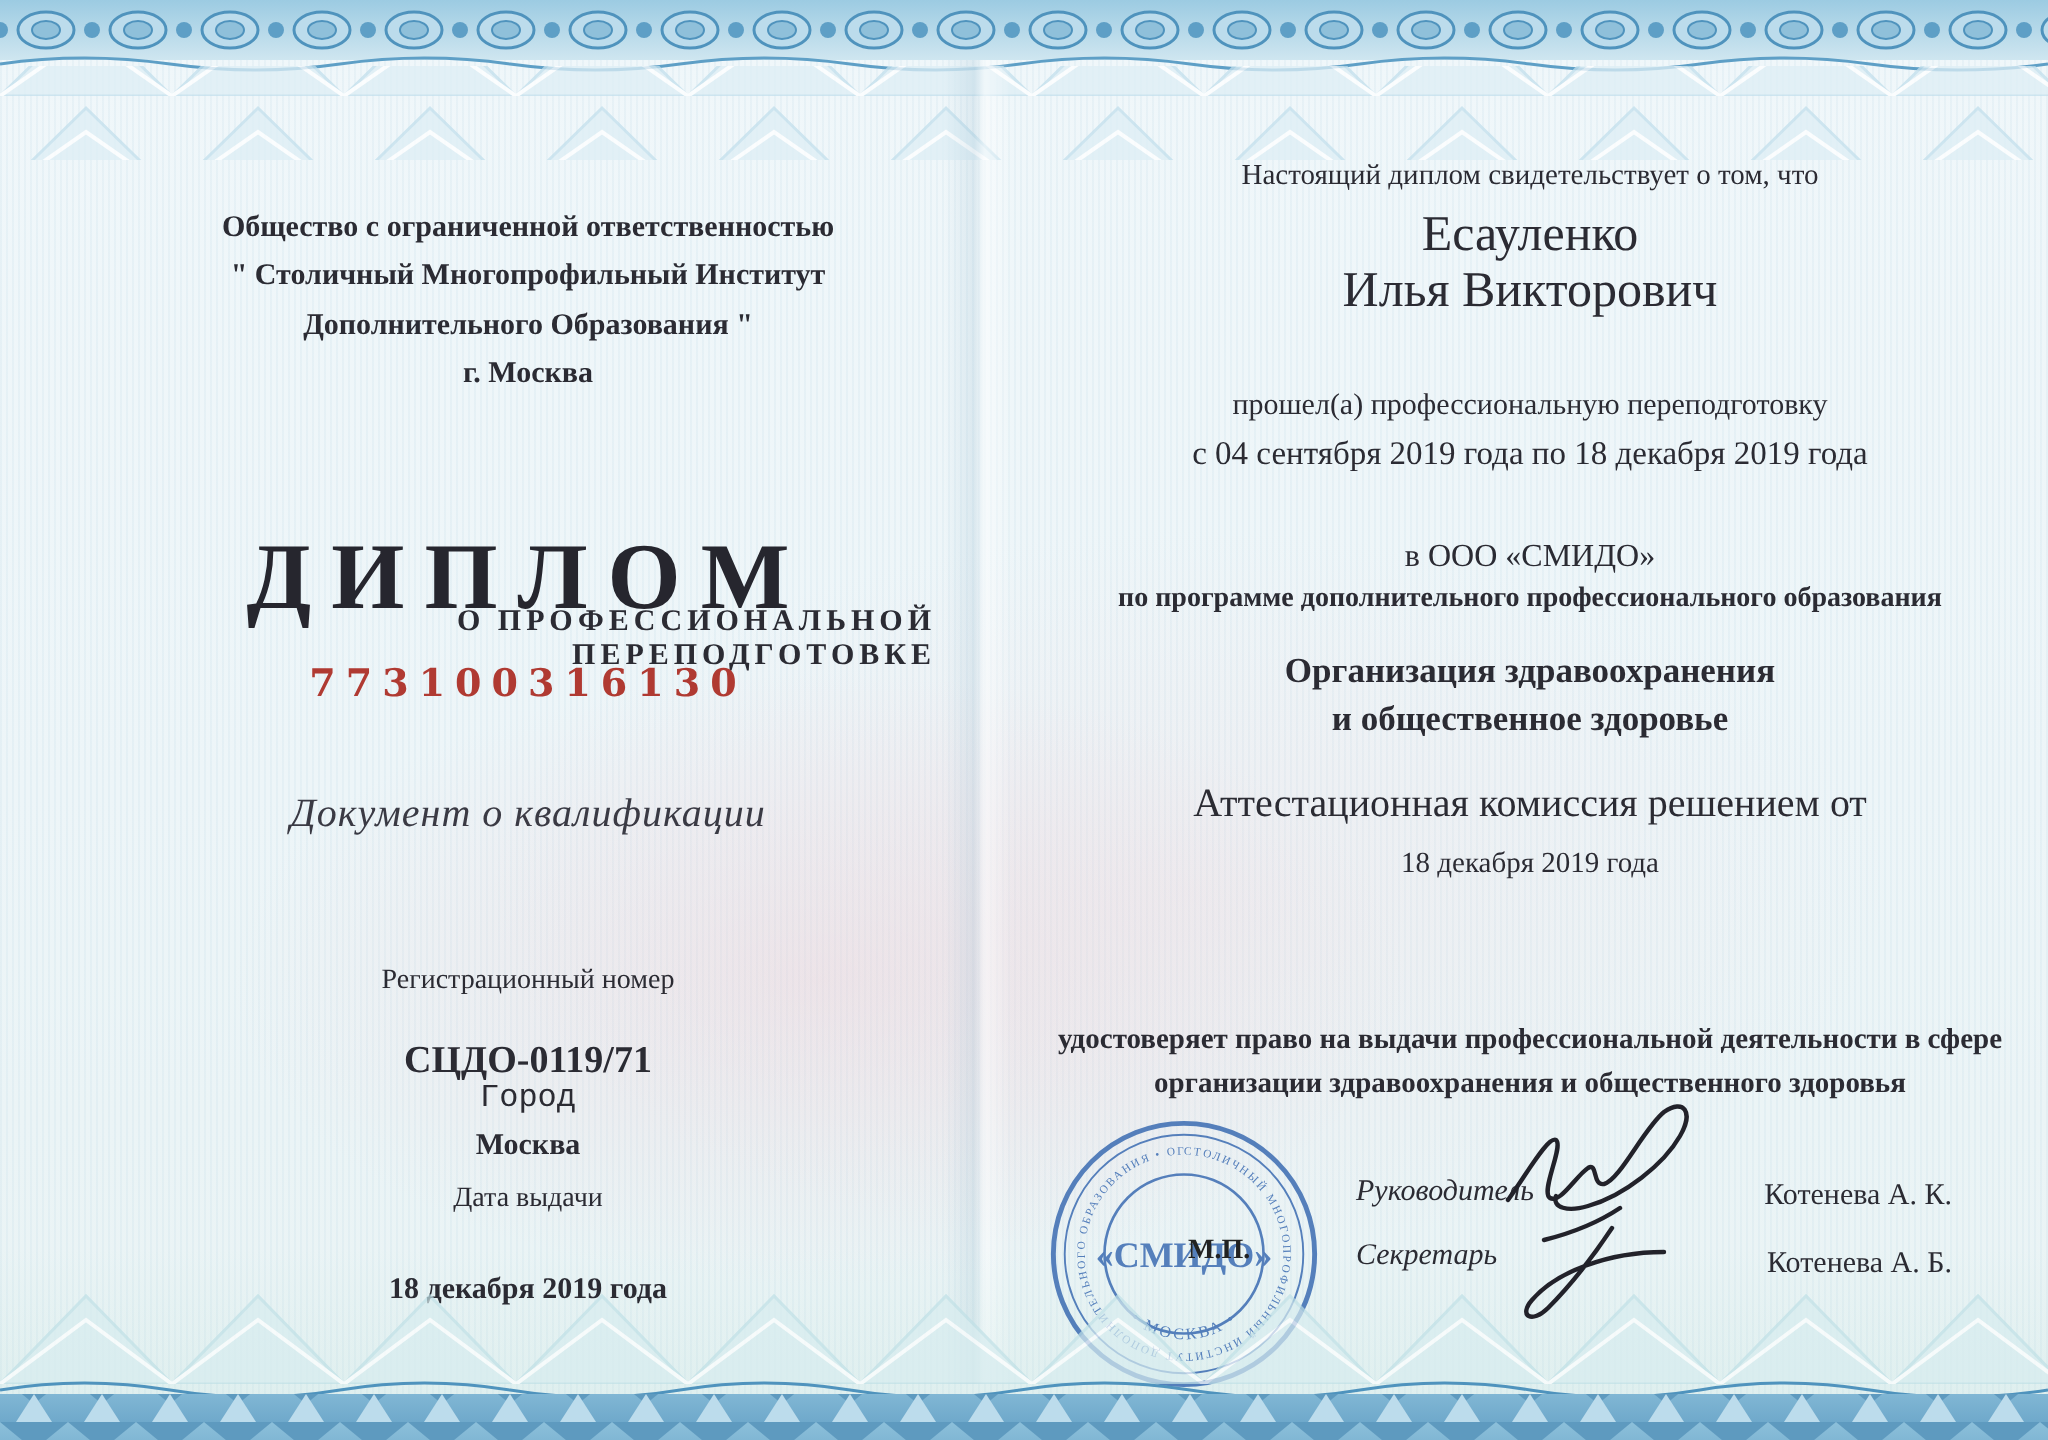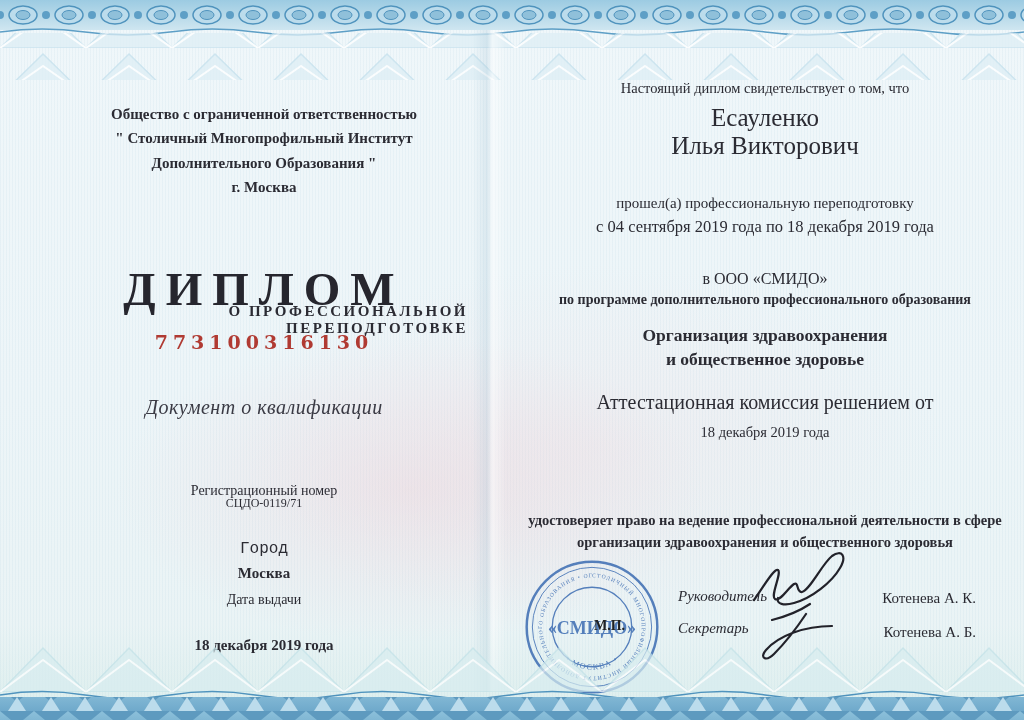--- a/index.html
+++ b/index.html
@@ -23,21 +23,21 @@
   .border-svg{position:absolute;left:0;display:block;}
   .t{position:absolute;text-align:center;}
   .left-col .t{left:60px;width:408px;}
   .right-col .t{left:528px;width:474px;}
   .org{top:102px;font-weight:bold;font-size:15px;line-height:1.62;}
   .title{top:243px;font-size:47px;font-weight:bold;letter-spacing:10px;color:#26262e;margin-top:19px;}
   .subtitle{top:303px;font-size:15px;letter-spacing:2.5px;font-weight:600;text-align:right;}
   .dnum{top:331px;font-size:19px;letter-spacing:5px;color:#b03a32;font-family:"DejaVu Serif",serif;font-weight:600;}
   .qual{top:396px;font-style:italic;font-size:20px;color:#3a3a44;letter-spacing:0.5px;}
   .reglbl{top:483px;font-size:14px;}
-  .regnum{top:496px;font-size:12px;font-weight:normal;}
+  .regnum{top:520px;font-size:19px;font-weight:bold;}
   .citylbl{top:540px;font-size:16px;font-family:Liberation Mono, monospace;}
   .city{top:565px;font-size:15px;font-weight:bold;}
   .datelbl{top:592px;font-size:14px;}
   .issuedate{top:637px;font-size:15px;font-weight:bold;}
   .intro{top:80px;font-size:14.5px;}
   .lastname{top:104px;font-size:25px;}
   .firstname{top:132px;font-size:25px;}
   .completed{top:183px;font-size:15px;font-weight:normal;margin-top:12px;}
   .period{top:217px;font-size:16.5px;}
   .inorg{top:252px;font-size:16px;margin-top:18px;}
@@ -115,21 +115,21 @@
     <div class="t lastname">Есауленко</div>
     <div class="t firstname">Илья Викторович</div>
     <div class="t completed">прошел(а) профессиональную переподготовку</div>
     <div class="t period">с 04 сентября 2019 года по 18 декабря 2019 года</div>
     <div class="t inorg">в ООО «СМИДО»</div>
     <div class="t proglbl">по программе дополнительного профессионального образования</div>
     <div class="t prog1">Организация здравоохранения</div>
     <div class="t prog2">и общественное здоровье</div>
     <div class="t commission">Аттестационная комиссия решением от</div>
     <div class="t commdate">18 декабря 2019 года</div>
-    <div class="t rights1">удостоверяет право на ведение профессиональной деятельности в сфере</div>
+    <div class="t rights1">удостоверяет право на выдачи профессиональной деятельности в сфере</div>
     <div class="t rights2">организации здравоохранения и общественного здоровья</div>
   </div>
 
   <svg class="stamp" viewBox="0 0 150 150" aria-hidden="true">
     <circle cx="75" cy="75" r="69" fill="none" stroke="#4170b4" stroke-width="2.6"></circle>
     <circle cx="75" cy="75" r="63" fill="none" stroke="#4170b4" stroke-width="1"></circle>
     <circle cx="75" cy="75" r="42" fill="none" stroke="#4170b4" stroke-width="1.4"></circle>
     <defs>
       <path id="ringPath" d="M 75,22.5 A 52.5,52.5 0 1,1 74.95,22.5"></path>
       <path id="bottomPath" d="M 34,92 A 44,44 0 0,0 116,92"></path>

